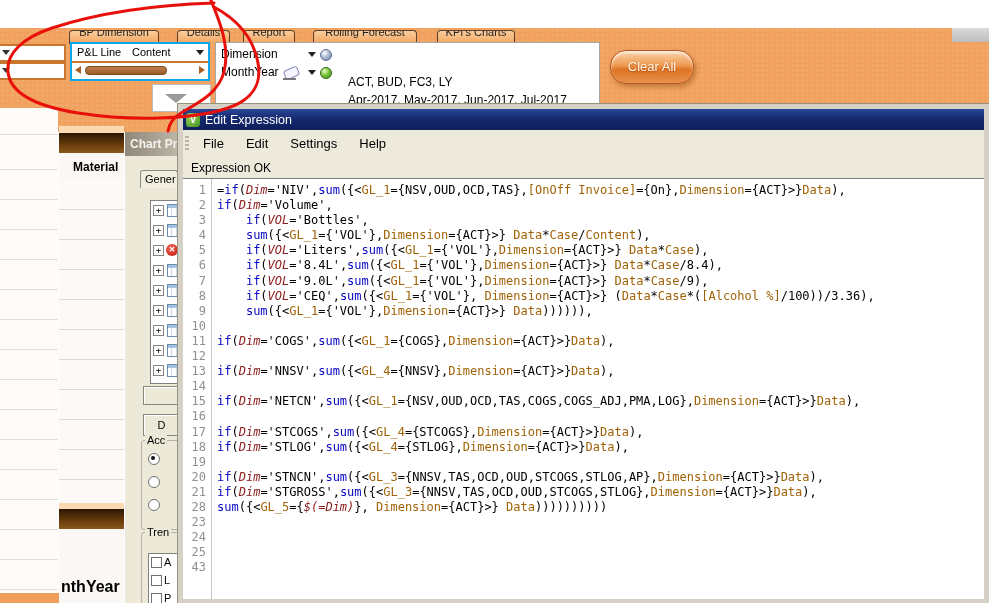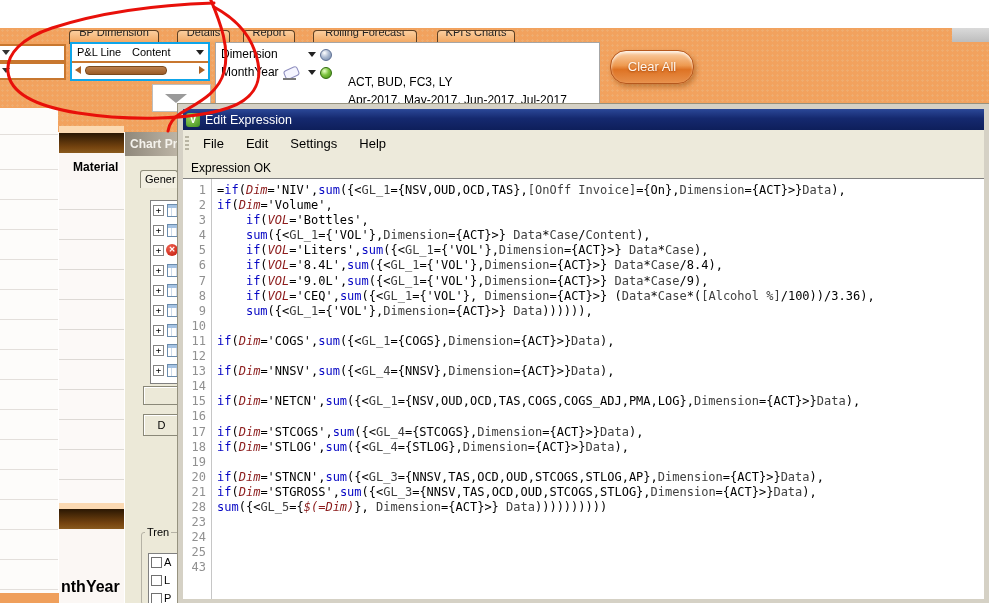--- a/index.html
+++ b/index.html
@@ -120,21 +120,21 @@
   .mitem{padding:0 11px;font-size:13px;line-height:26px;}
   #ew .status{position:absolute;left:0;top:48px;width:100%;height:21px;background:#EDEADB;
       font-size:12px;padding:4px 0 0 8px;box-sizing:border-box;}
   #ew .editor{position:absolute;left:0;top:69px;width:801px;height:420px;background:#fff;
       border-top:1px solid #7F7F7F;display:flex;overflow:hidden;}
   #gutter{width:29px;background:#fff;border-right:1px solid #C6C6C6;color:#909090;
       font:12px/15.1px "DejaVu Sans Mono",monospace;text-align:right;padding:4px 5px 0 0;box-sizing:border-box;flex:none;}
   #code{flex:1;font:12px/15.1px "DejaVu Sans Mono",monospace;padding:4px 0 0 5px;white-space:pre;overflow:hidden;}
   .cl{height:15.1px;white-space:pre;}
   .ck{color:#0606C4;}          
-  .cf{color:#404040;}          
+  .cf{color:#a16207;}          
   .cv{color:#8B1A1A;font-style:italic;} 
   .cs{color:#000;}             
 
   
   #anno{left:0;top:0;width:989px;height:603px;pointer-events:none;z-index:50;}
 </style>
 </head>
 <body>
 
 <div id="stage">
@@ -252,20 +252,24 @@
           <span class="plus">+</span>
           <span class="ticon"></span>
         </div>
         <div class="trow">
           <span class="plus">+</span>
           <span class="ticon"></span>
         </div>
       </div>
     <div class="cpbtn" style="top:254px;height:17px;"></div>
     <div class="cpbtn" style="top:282px;height:20px;line-height:20px;">D</div>
+    <div class="group" style="top:308px;height:88px;">
+      <span class="glab">Acc</span>
+      <span id="radios"><span class="radio sel" style="top: 12px;"></span><span class="radio" style="top: 35px;"></span><span class="radio" style="top: 58px;"></span></span>
+    </div>
     <div class="group" style="top:400px;height:71px;">
       <span class="glab">Tren</span>
       <span class="chkbox" id="checks">
           <span class="chk" style="display: block;">
             <span class="sq"></span>
             <span class="cl2">A</span>
           </span>
           <span class="chk" style="display: block;">
             <span class="sq"></span>
             <span class="cl2">L</span>

